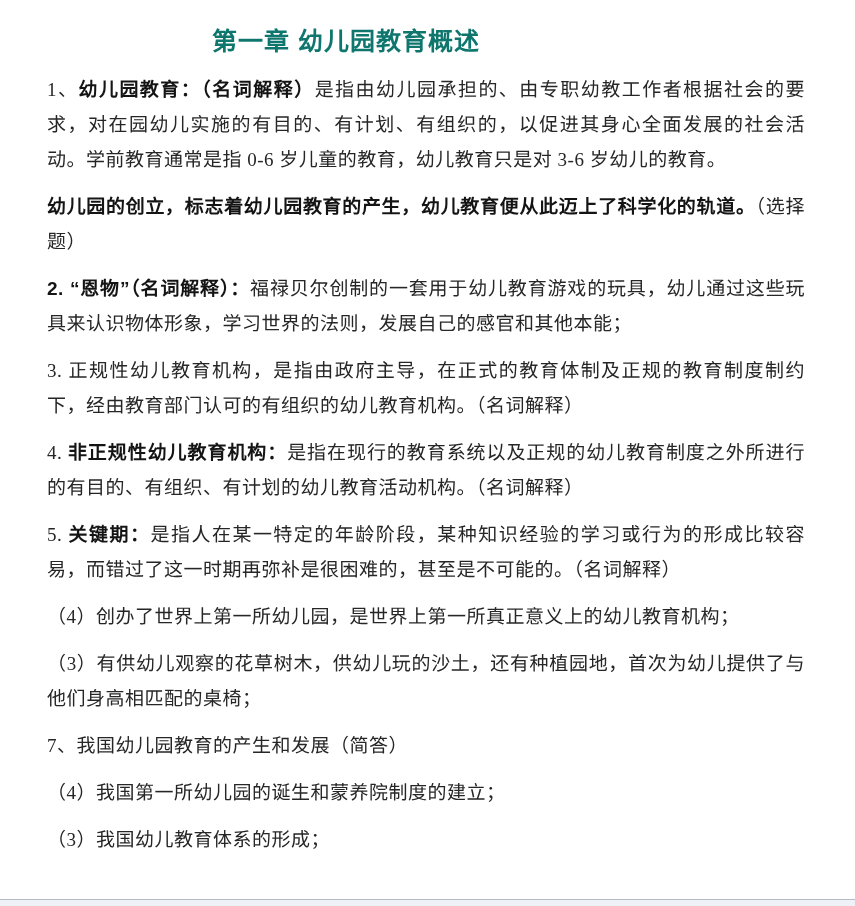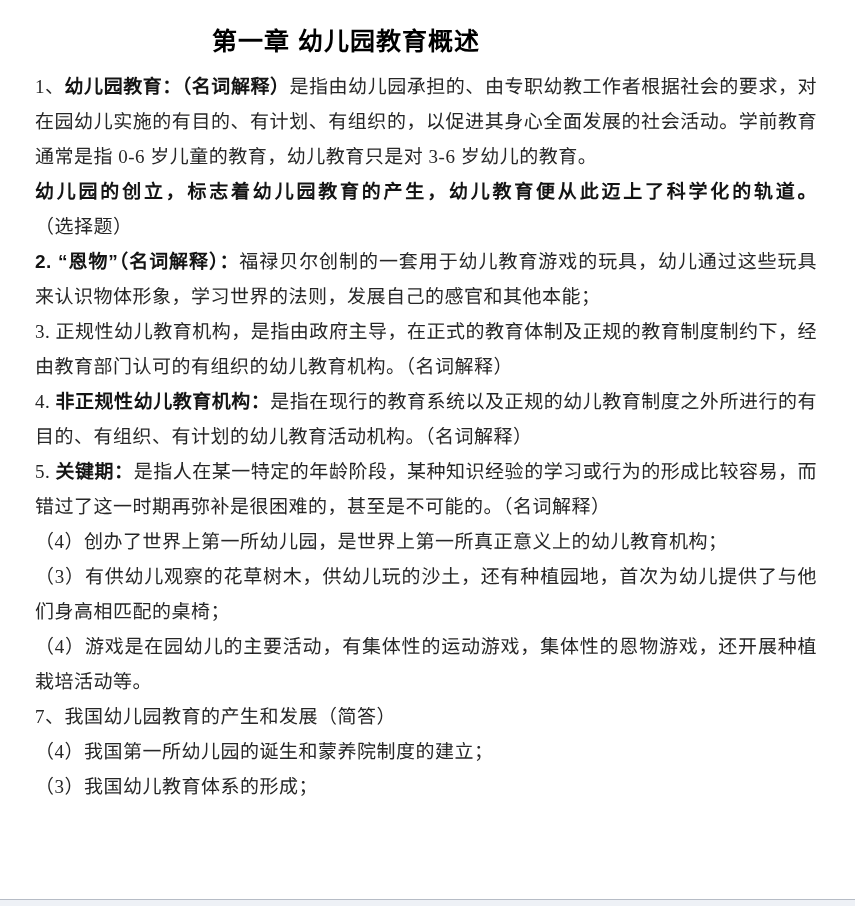--- a/index.html
+++ b/index.html
@@ -20,25 +20,25 @@
   .doc-body {
     box-sizing: border-box;
     padding: 22px 38px 0 35px;
   }
   .doc-title {
     margin: 0 0 9px 177px;
     font-size: 25px;
     line-height: 38px;
     font-weight: 700;
     font-family: "Liberation Sans", "DejaVu Sans", sans-serif;
-    color: #000000;
+    color: #0f766e;
     letter-spacing: 1px;
   }
   .para {
-    margin: 0;
+    margin: 12px;
     font-size: 19px;
     line-height: 35px;
     text-align: justify;
     text-justify: inter-ideograph;
     letter-spacing: 0.5px;
     color: #262626;
   }
   .para.gap-before {
     margin-top: 35px;
   }
@@ -67,19 +67,18 @@
     <h1 class="doc-title">第一章 幼儿园教育概述</h1>
 
   <p class="para"><span class="run">1、</span><span class="run bold">幼儿园教育：（名词解释）</span><span class="run">是指由幼儿园承担的、由专职幼教工作者根据社会的要求，对在园幼儿实施的有目的、有计划、有组织的，以促进其身心全面发展的社会活动。学前教育通常是指 0-6 岁儿童的教育，幼儿教育只是对 3-6 岁幼儿的教育。</span></p>
       <p class="para"><span class="run bold">幼儿园的创立，标志着幼儿园教育的产生，幼儿教育便从此迈上了科学化的轨道。</span><span class="run">（选择题）</span></p>
       <p class="para"><span class="run bold">2. “恩物”（名词解释）：</span><span class="run">福禄贝尔创制的一套用于幼儿教育游戏的玩具，幼儿通过这些玩具来认识物体形象，学习世界的法则，发展自己的感官和其他本能；</span></p>
       <p class="para"><span class="run">3. 正规性幼儿教育机构，是指由政府主导，在正式的教育体制及正规的教育制度制约下，经由教育部门认可的有组织的幼儿教育机构。（名词解释）</span></p>
       <p class="para"><span class="run">4. </span><span class="run bold">非正规性幼儿教育机构：</span><span class="run">是指在现行的教育系统以及正规的幼儿教育制度之外所进行的有目的、有组织、有计划的幼儿教育活动机构。（名词解释）</span></p>
       <p class="para"><span class="run">5. </span><span class="run bold">关键期：</span><span class="run">是指人在某一特定的年龄阶段，某种知识经验的学习或行为的形成比较容易，而错过了这一时期再弥补是很困难的，甚至是不可能的。（名词解释）</span></p>
       <p class="para"><span class="run">（4）创办了世界上第一所幼儿园，是世界上第一所真正意义上的幼儿教育机构；</span></p>
       <p class="para"><span class="run">（3）有供幼儿观察的花草树木，供幼儿玩的沙土，还有种植园地，首次为幼儿提供了与他们身高相匹配的桌椅；</span></p>
-      <p class="para"><span class="run">（4）游戏是在园幼儿的主要活动，有集体性的运动游戏，集体性的恩物游戏，还开展种植栽培活动等。</span></p>
       <p class="para"><span class="run">7、我国幼儿园教育的产生和发展（简答）</span></p>
       <p class="para"><span class="run">（4）我国第一所幼儿园的诞生和蒙养院制度的建立；</span></p>
       <p class="para"><span class="run">（3）我国幼儿教育体系的形成；</span></p>
     </div>
   <div class="page-bottom-edge"></div>
 </div>
 
 </body></html>

